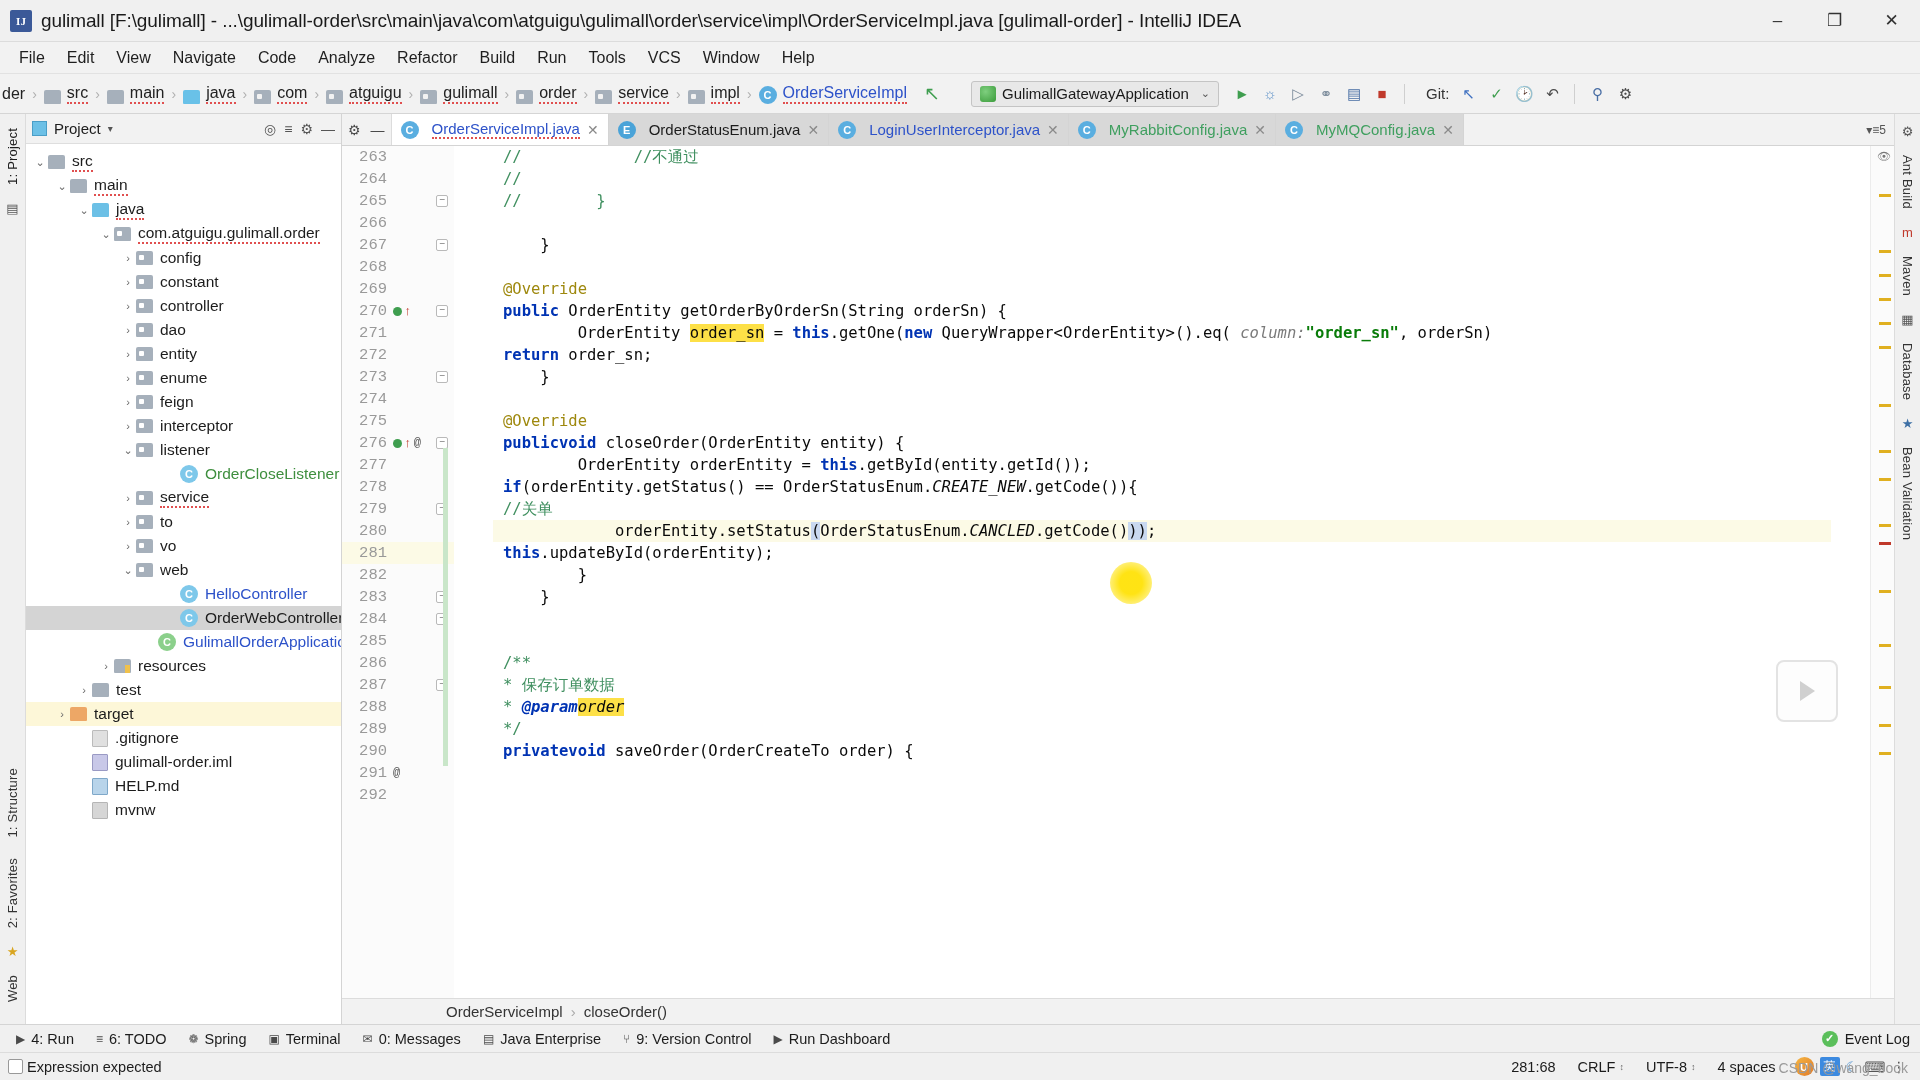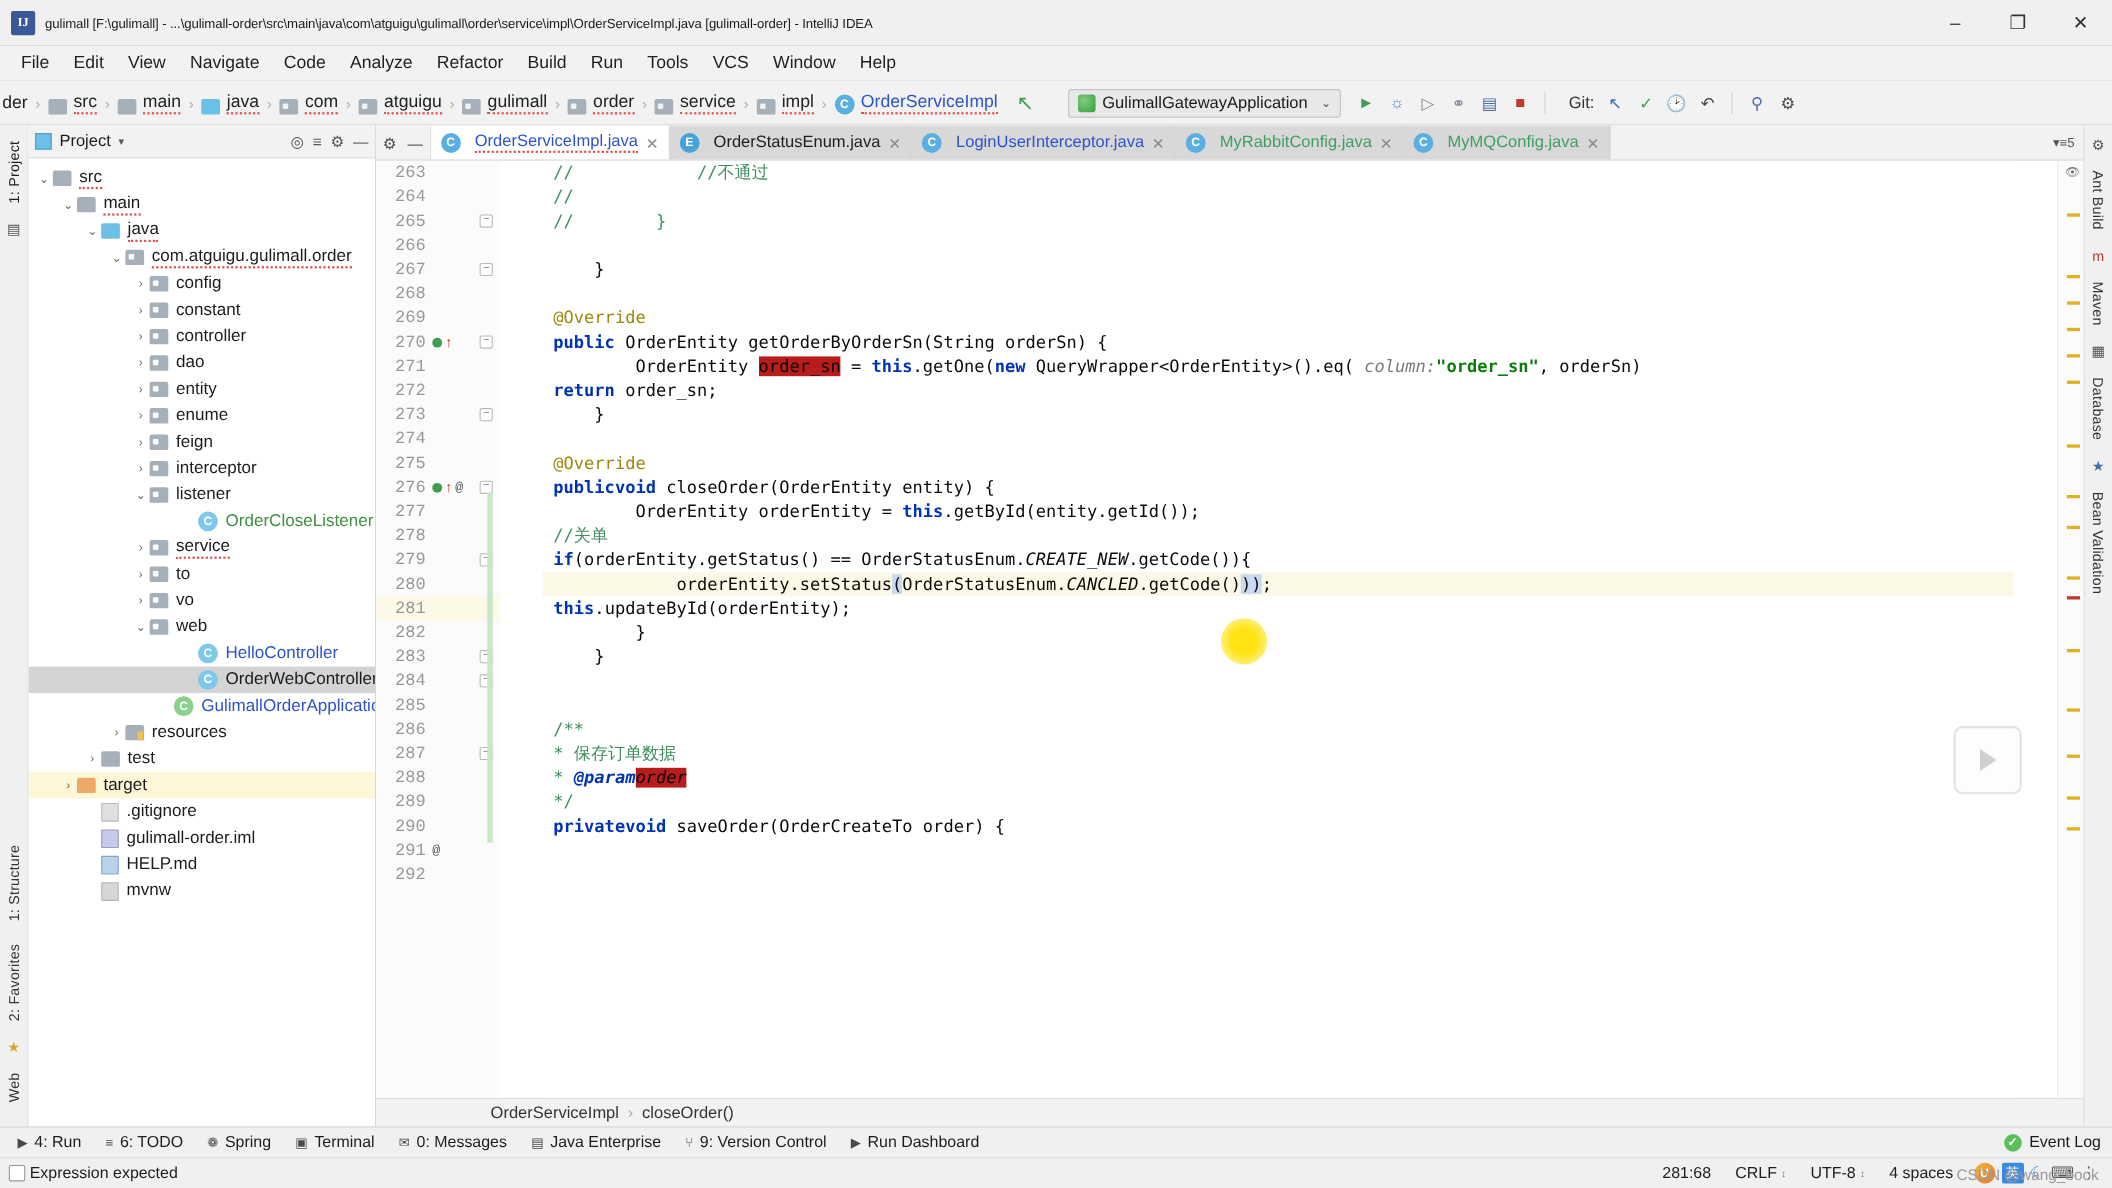--- a/index.html
+++ b/index.html
@@ -17,21 +17,21 @@
     display: flex; align-items: center;
     border-bottom: 1px solid #dcdcdc;
     flex: 0 0 42px;
   }
   .title-ico {
     width: 22px; height: 22px; margin: 0 9px 0 10px;
     background: #3b5998; color:#fff; font-size: 11px; font-weight: bold;
     display:flex; align-items:center; justify-content:center;
     border-radius: 2px; font-family:"Liberation Serif",serif;
   }
-  .title-text { font-size: 12px; color: #1a1a1a; letter-spacing: -0.1px; }
+  .title-text { font-size: 19px; color: #1a1a1a; letter-spacing: -0.1px; }
   .win-buttons { margin-left: auto; display: flex; height: 100%; }
   .win-btn {
     width: 57px; height: 100%; display: flex; align-items: center; justify-content: center;
     font-size: 17px; color: #333;
   }
 
   
   .menubar {
     height: 32px; background: #f2f2f2; display: flex; align-items: center;
     padding-left: 8px; border-bottom: 1px solid #e2e2e2; flex: 0 0 32px;
@@ -196,21 +196,21 @@
     font-family:"DejaVu Sans Mono","Liberation Mono", monospace; font-size:15.5px;
     color:#0a0a0a; padding-left: 10px;
   }
   .cline.cur { background:#fcfae6; }
   .kw { color:#0033b3; font-weight:bold; }
   .cm { color:#3f8f5f; font-style:normal; }
   .ann { color:#9e880d; }
   .str { color:#0a7c0a; font-weight:bold; }
   .pm  { color:#7a7a7a; font-style:italic; }
   .it  { color:#0a0a0a; font-style:italic; }
-  .hl  { background:#b91c1c; }
+  .hl  { background:#fde047; }
   .brmatch { background:#c9d9f0; }
   .doctag { color:#0033b3; font-style:italic; font-weight:bold; }
 
   
   .vcs-stripe { position:absolute; left:101px; width:5px; background:#c9e6c9; }
 
   
   .mouse-dot {
     position:absolute; width:42px;height:42px;border-radius:50%;
     background: radial-gradient(circle, rgba(255,225,0,0.92) 38%, rgba(255,225,0,0.55) 70%, rgba(255,225,0,0) 100%);
@@ -743,22 +743,22 @@
             <div class="cline">&nbsp;</div>
             <div class="cline">    <span class="ann">@Override</span></div>
             <div class="cline">    <span class="kw">public</span> OrderEntity getOrderByOrderSn(String orderSn) {</div>
             <div class="cline">        OrderEntity <span class="hl">order_sn</span> = <span class="kw">this</span>.getOne(<span class="kw">new</span> QueryWrapper&lt;OrderEntity&gt;().eq( <span class="pm">column:</span> <span class="str">"order_sn"</span>, orderSn)</div>
             <div class="cline">        <span class="kw">return</span> order_sn;</div>
             <div class="cline">    }</div>
             <div class="cline">&nbsp;</div>
             <div class="cline">    <span class="ann">@Override</span></div>
             <div class="cline">    <span class="kw">public</span> <span class="kw">void</span> closeOrder(OrderEntity entity) {</div>
             <div class="cline">        OrderEntity orderEntity = <span class="kw">this</span>.getById(entity.getId());</div>
+            <div class="cline">        <span class="kw">if</span>(orderEntity.getStatus() == OrderStatusEnum.<span class="it">CREATE_NEW</span>.getCode()){</div>
             <div class="cline">            <span class="cm">//关单</span></div>
-            <div class="cline">        <span class="kw">if</span>(orderEntity.getStatus() == OrderStatusEnum.<span class="it">CREATE_NEW</span>.getCode()){</div>
             <div class="cline cur">            orderEntity.setStatus<span class="brmatch">(</span>OrderStatusEnum.<span class="it">CANCLED</span>.getCode()<span class="brmatch">)</span><span class="brmatch">)</span>;</div>
             <div class="cline">            <span class="kw">this</span>.updateById(orderEntity);</div>
             <div class="cline">        }</div>
             <div class="cline">    }</div>
             <div class="cline">&nbsp;</div>
             <div class="cline">&nbsp;</div>
             <div class="cline">    <span class="cm">/**</span></div>
             <div class="cline">     <span class="cm">* 保存订单数据</span></div>
             <div class="cline">     <span class="cm">* </span><span class="doctag">@param</span> <span class="hl"><span class="it">order</span></span></div>
             <div class="cline">     <span class="cm">*/</span></div>

